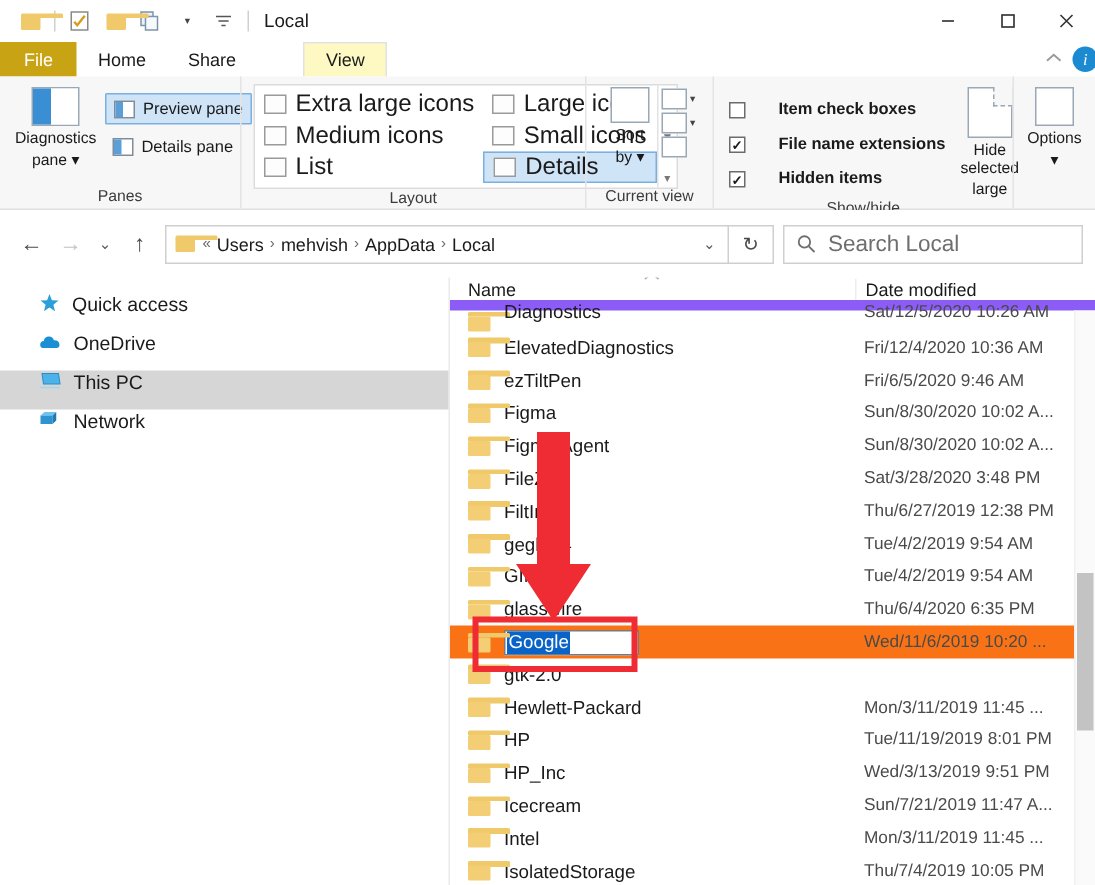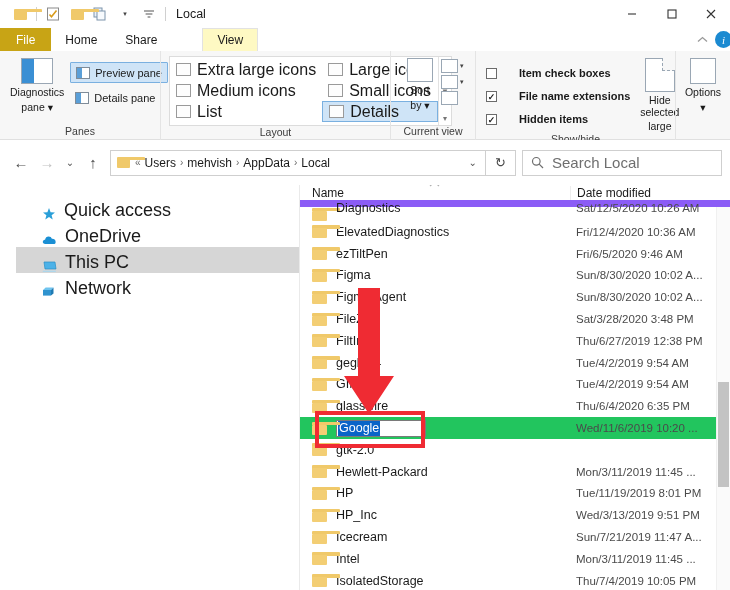--- a/index.html
+++ b/index.html
@@ -85,32 +85,32 @@
   .crumb { font-size:12px; color:#1a1a1a; padding:0 3px; }
   .crumb-sep { font-size:10px; color:#6a6a6a; padding:0 1px; }
   .crumb-dd { margin-left:auto; font-size:10px; color:#555; padding-right:2px; }
   .refresh { width:30px; height:26px; border:1px solid #cfcfcf; border-left:none; background:#fff; display:flex; align-items:center; justify-content:center; font-size:13px; color:#4a4a4a; }
   .searchbox { width:200px; height:26px; border:1px solid #cfcfcf; background:#fff; display:flex; align-items:center; gap:8px; padding:0 8px; margin-left:6px; }
   .search-ph { font-size:15px; color:#6e6e6e; }
 
   
   .content { position:absolute; left:0; top:185px; width:730px; height:405px; display:flex; }
   .navlist { width:300px; height:405px; background:#fff; border-right:1px solid #eaeaea; padding-top:10px; }
-  .navitem { height:26px; display:flex; align-items:flex-end; gap:8px; padding-left:26px; font-size:18px; color:#1a1a1a;margin-left:16px; }
+  .navitem { height:26px; display:flex; align-items:flex-start; gap:8px; padding-left:26px; font-size:13px; color:#1a1a1a; }
   .navitem.sel { background:#d6d6d6; }
 
   .filepane { flex:1; height:405px; position:relative; background:#fff; overflow:hidden; }
   .colhdr { height:22px; display:flex; align-items:center; border-bottom:7px solid #8b5cf6; background:#fff; position:relative; }
   .col-name { width:270px; font-size:12px; color:#1a1a1a; padding-left:12px; position:relative; }
   .col-sort { position:absolute; left:128px; top:-6px; font-size:9px; color:#9a9a9a; }
   .col-date { flex:1; font-size:12px; color:#1a1a1a; padding-left:6px; border-left:1px solid #ededed; }
 
   .rows { position:absolute; left:0; top:22px; right:0; bottom:0; }
   .row { height:21.8px; display:flex; align-items:center; }
-  .row.sel { background:#22c55e; }
+  .row.sel { background:#f97316; }
   .row .nm { width:270px; display:flex; align-items:center; gap:9px; padding-left:12px; font-size:12.5px; color:#1a1a1a; }
   .row .dt { flex:1; font-size:11.5px; color:#4a4a4a; padding-left:6px; }
 
   .renamebox { width:90px; height:17px; border:1px solid #7a7a7a; background:#fff; display:flex; align-items:center; padding-left:1px; }
   .renametxt { background:#0a64c8; color:#fff; font-size:12.5px; line-height:15px; padding:0 1px; }
 
   .vscroll { position:absolute; right:0; top:22px; width:14px; bottom:0; background:#fafafa; border-left:1px solid #f0f0f0; }
   .vthumb { position:absolute; left:1px; width:11px; top:175px; height:105px; background:#c3c3c3; }
 
   

